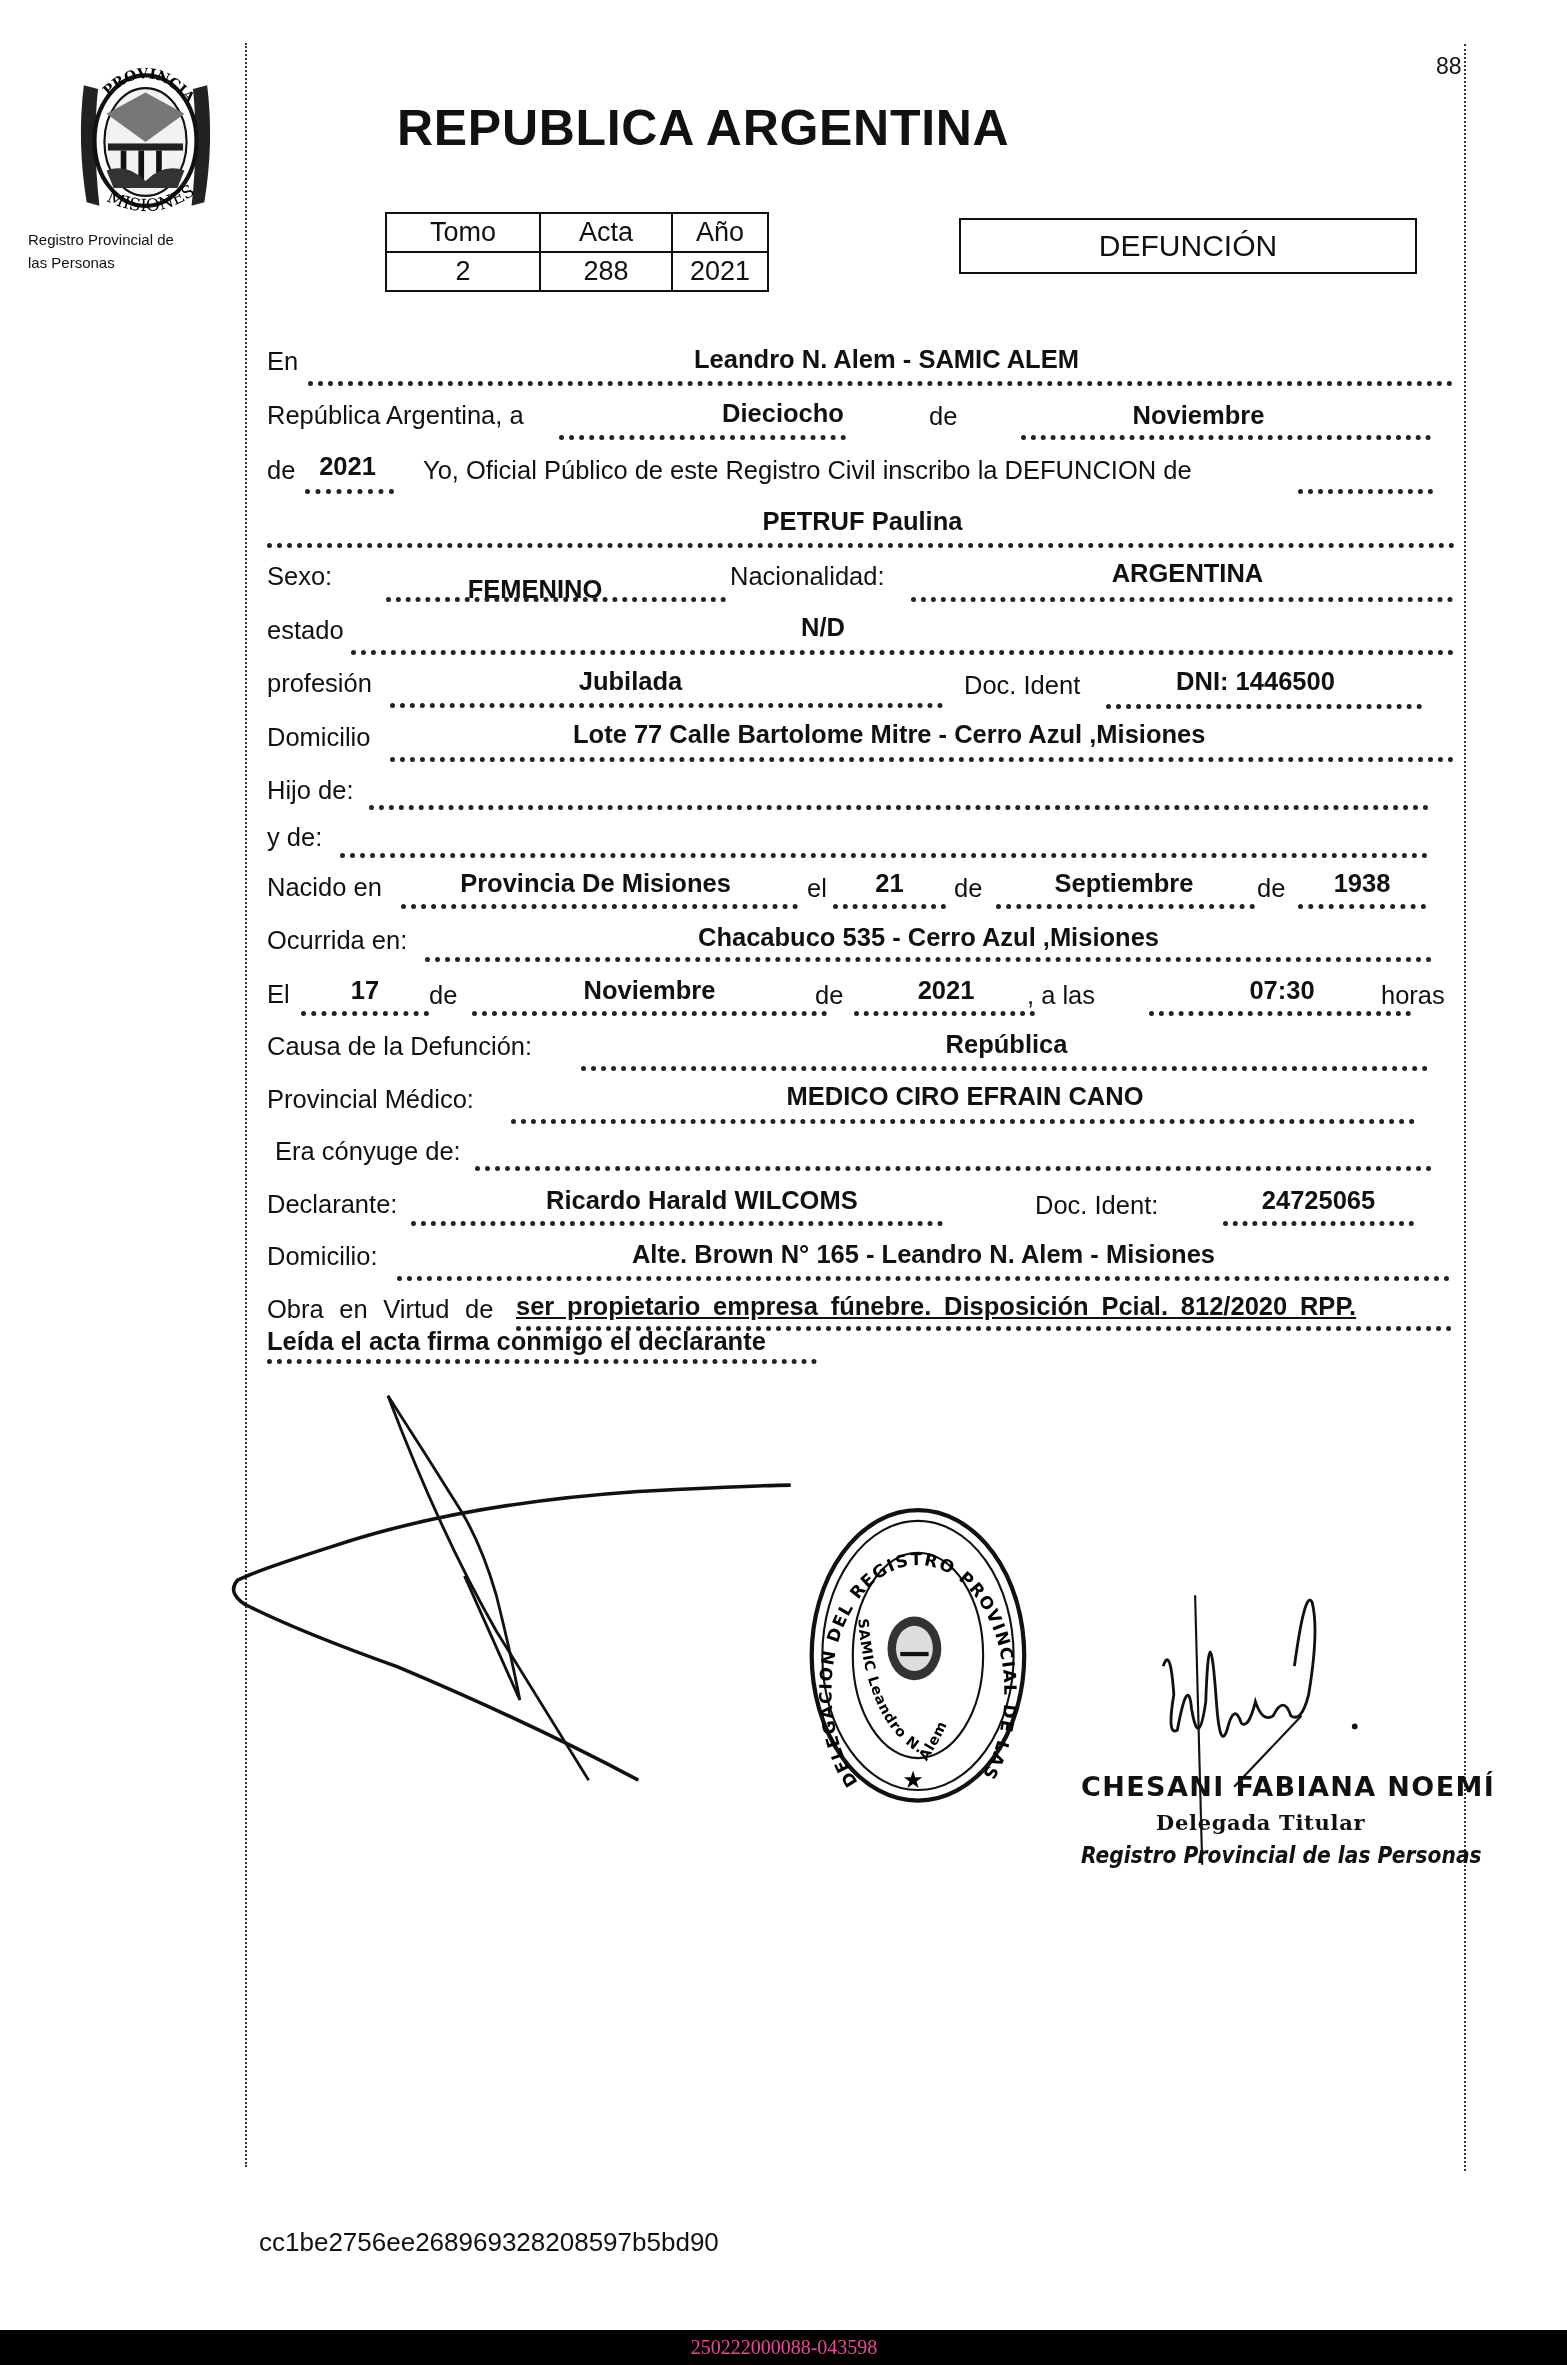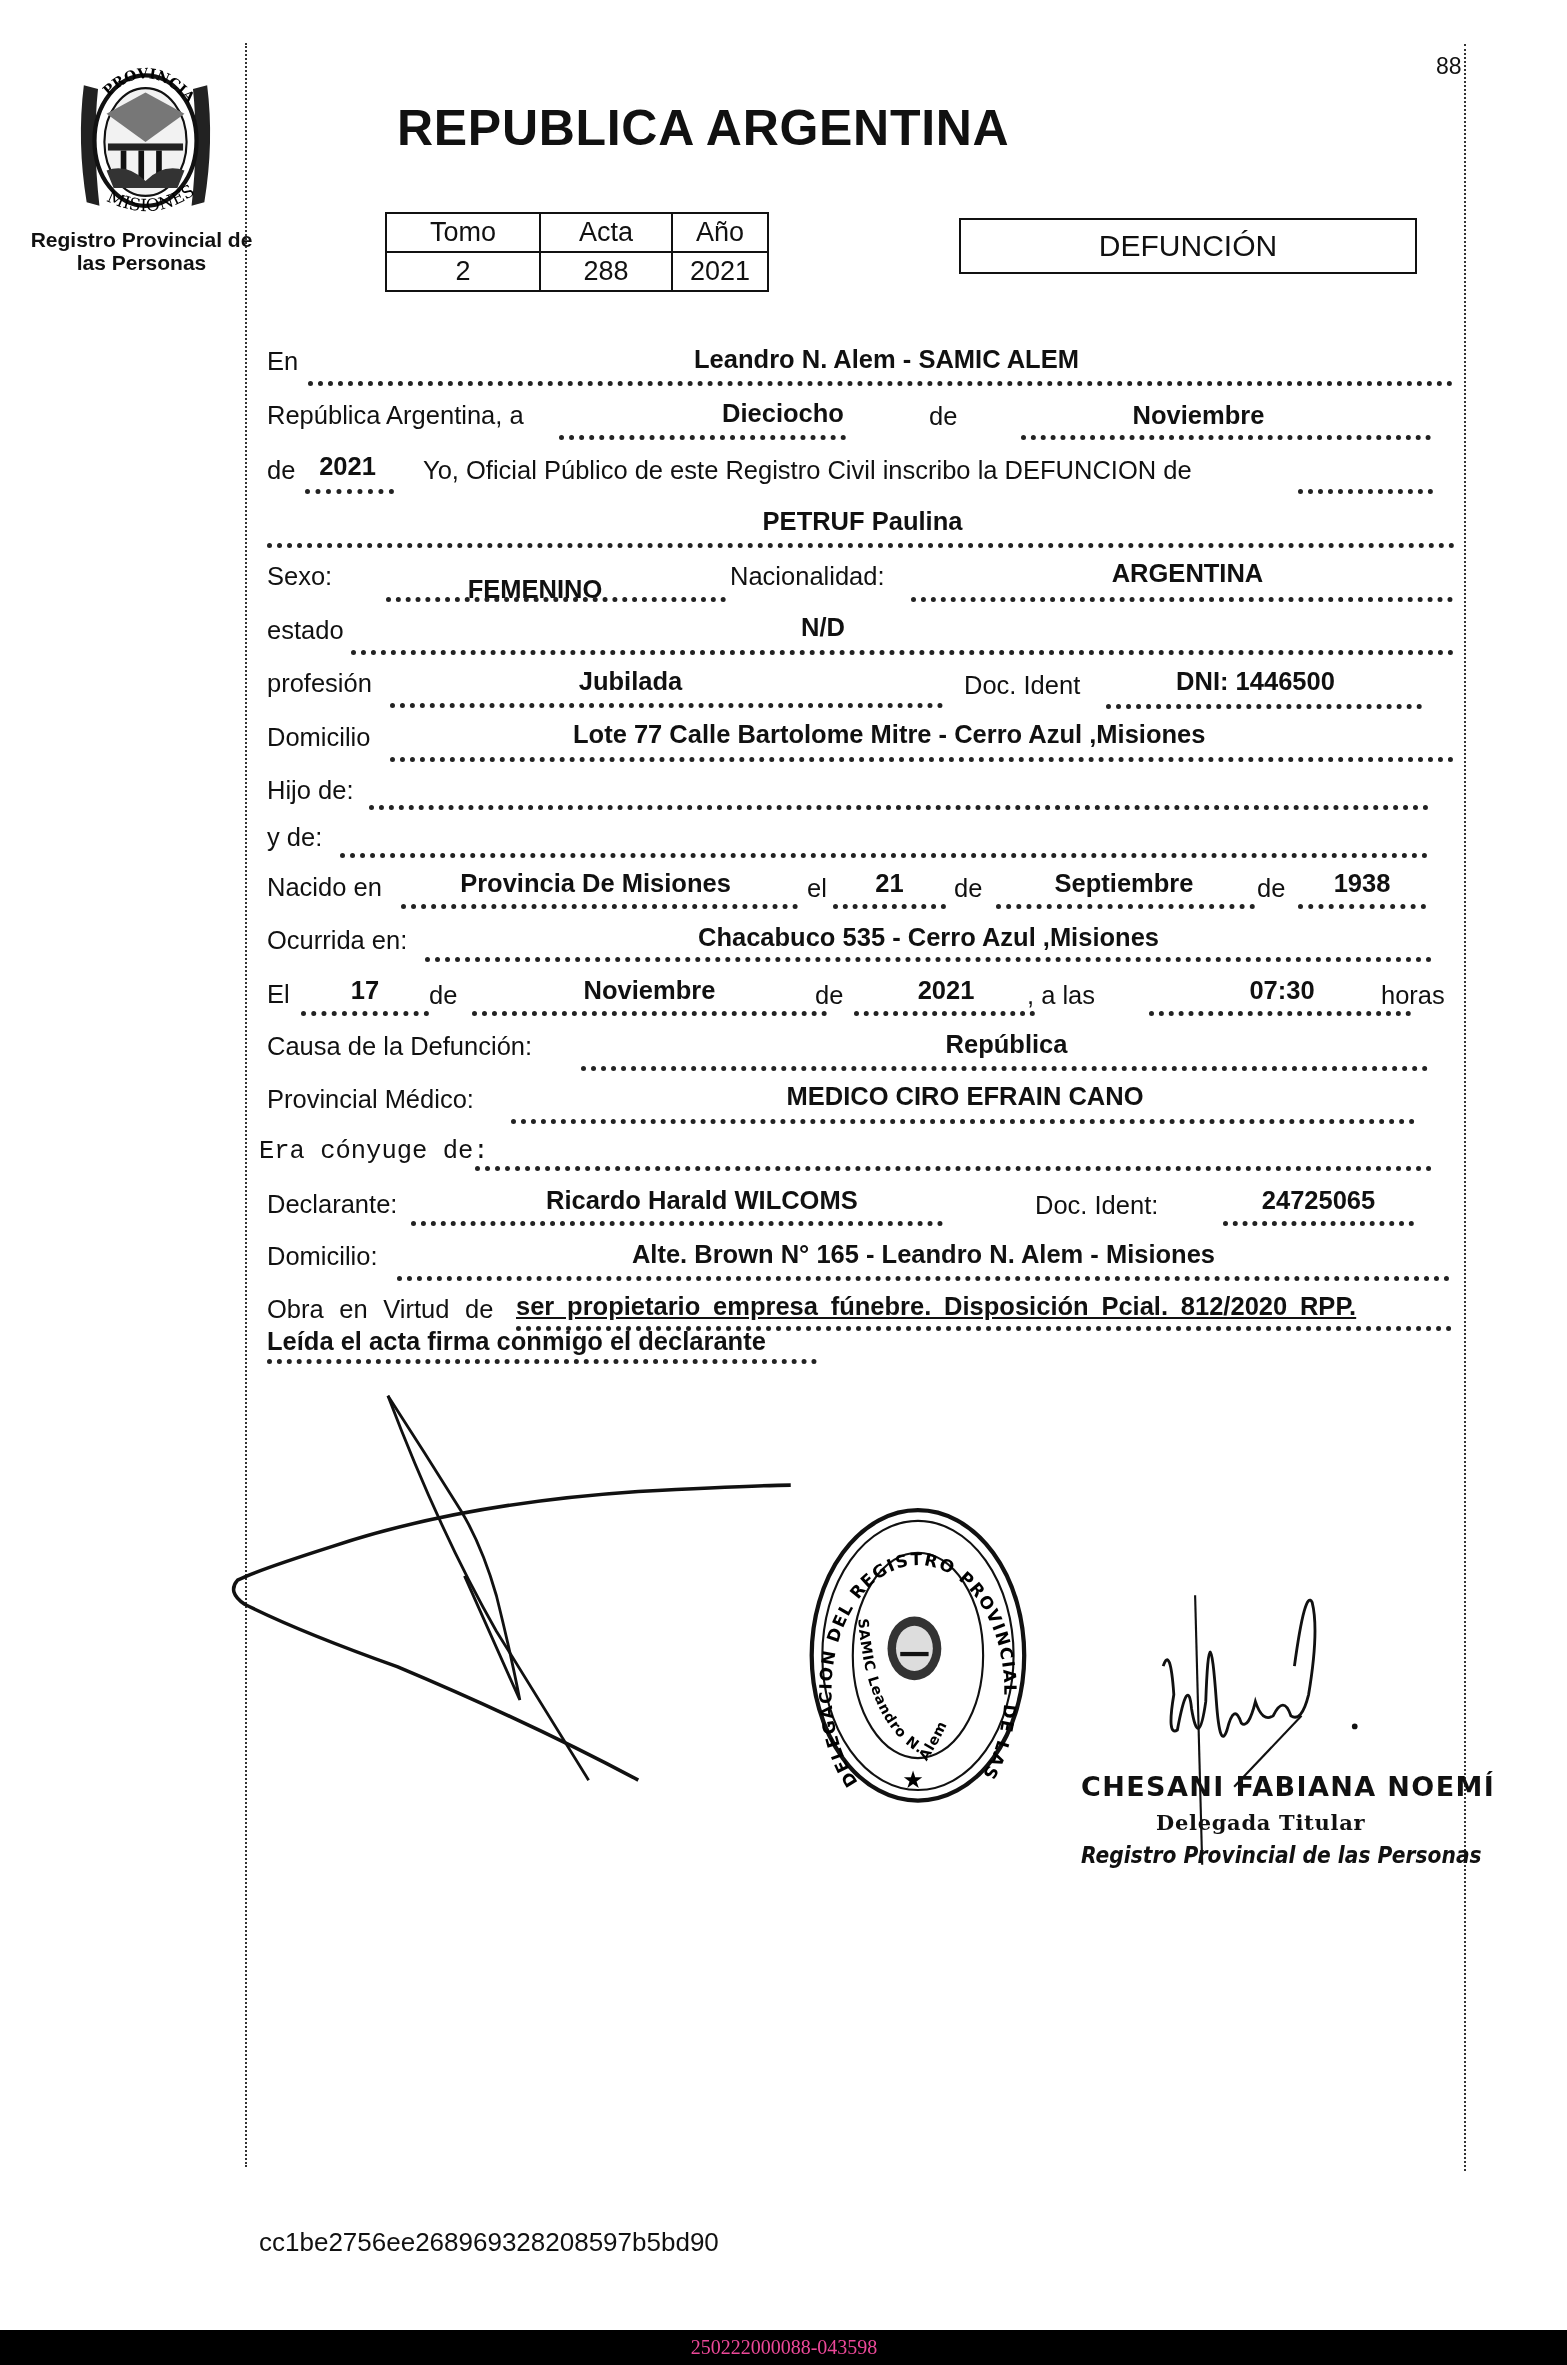--- a/index.html
+++ b/index.html
@@ -5,21 +5,21 @@
   html, body { margin: 0; padding: 0; background: #ffffff; }
   body {
     width: 1568px; height: 2366px; position: relative; overflow: hidden;
     font-family: "Liberation Sans", sans-serif; color: #111111;
   }
   .abs { position: absolute; }
   
   .vrule { position: absolute; width: 0; border-left: 2.1px dotted #333; }
   
   .crest { left: 71px; top: 57px; width: 149px; height: 163px; }
-  .crest-caption { left: 28px; top: 228px; width: 227px; text-align: center; font-size: 21px; line-height: 23.4px; font-weight: bold; }
+  .crest-caption { left: 28px; top: 228px; width: 227px; font-size: 15px; line-height: 23.4px; }
   .page-num { left: 1436px; top: 53px; font-size: 23px; }
   .title { left: 397px; top: 99px; width: 851px; text-align: left; font-size: 50px; font-weight: bold; letter-spacing: 0.7px; }
   table.reg { position: absolute; left: 385px; top: 212px; border-collapse: collapse; }
   table.reg td { border: 2.1px solid #111; width: 150px; height: 35px; text-align: center; font-size: 27px; }
   table.reg td.c2 { width: 128px; }
   table.reg td.c3 { width: 92px; }
   .type-box { left: 959px; top: 218px; width: 454px; height: 52px; border: 2.1px solid #111; border-bottom-width: 2.8px; text-align: center; line-height: 52px; font-size: 30px; }
 
   .lbl { position: absolute; font-size: 25.5px; white-space: nowrap; }
   .val { position: absolute; font-size: 25.5px; font-weight: bold; white-space: nowrap; text-align: center; }
@@ -164,21 +164,21 @@
 <div class="lbl" style="left:1381px; top:981px;">horas</div>
 
 <div class="lbl" style="left:267px; top:1032px;">Causa de la Defunción:</div>
 <div class="val" style="left:581px; top:1030px; width:851px;">República</div>
 <div class="dots" style="left:581px; top:1066px; width:847px;"></div>
 
 <div class="lbl" style="left:267px; top:1085px;">Provincial Médico:</div>
 <div class="val" style="left:511px; top:1082px; width:908px;">MEDICO CIRO EFRAIN CANO</div>
 <div class="dots" style="left:511px; top:1119px; width:904px;"></div>
 
-<div class="lbl" style="left:259px; top:1137px;font-family:Liberation Mono, monospace;">Era cónyuge de:</div>
+<div class="lbl" style="left:275px; top:1137px;">Era cónyuge de:</div>
 <div class="val" style="left:475px; top:1135px; width:957px;"></div>
 <div class="dots" style="left:475px; top:1166px; width:957px;"></div>
 
 <div class="lbl" style="left:267px; top:1190px;">Declarante:</div>
 <div class="val" style="left:411px; top:1186px; width:532px; text-align:left; padding-left:135px; box-sizing:border-box;">Ricardo Harald WILCOMS</div>
 <div class="dots" style="left:411px; top:1221px; width:532px;"></div>
 <div class="lbl" style="left:1035px; top:1191px;">Doc. Ident:</div>
 <div class="val" style="left:1223px; top:1186px; width:191px;">24725065</div>
 <div class="dots" style="left:1223px; top:1221px; width:191px;"></div>
 

